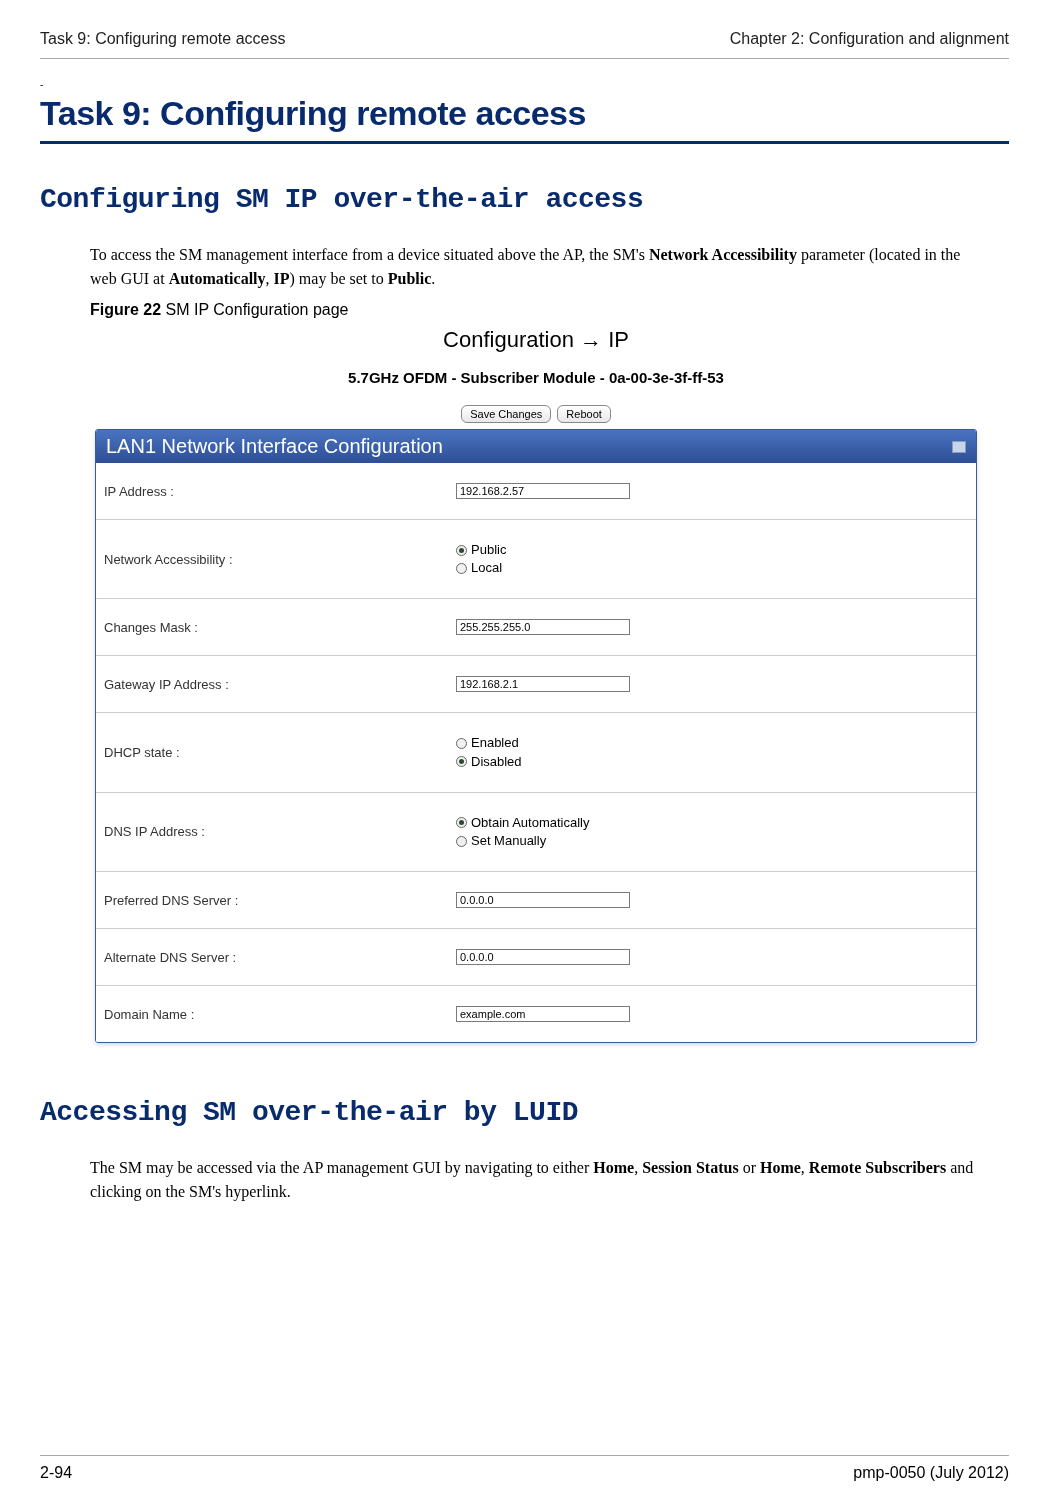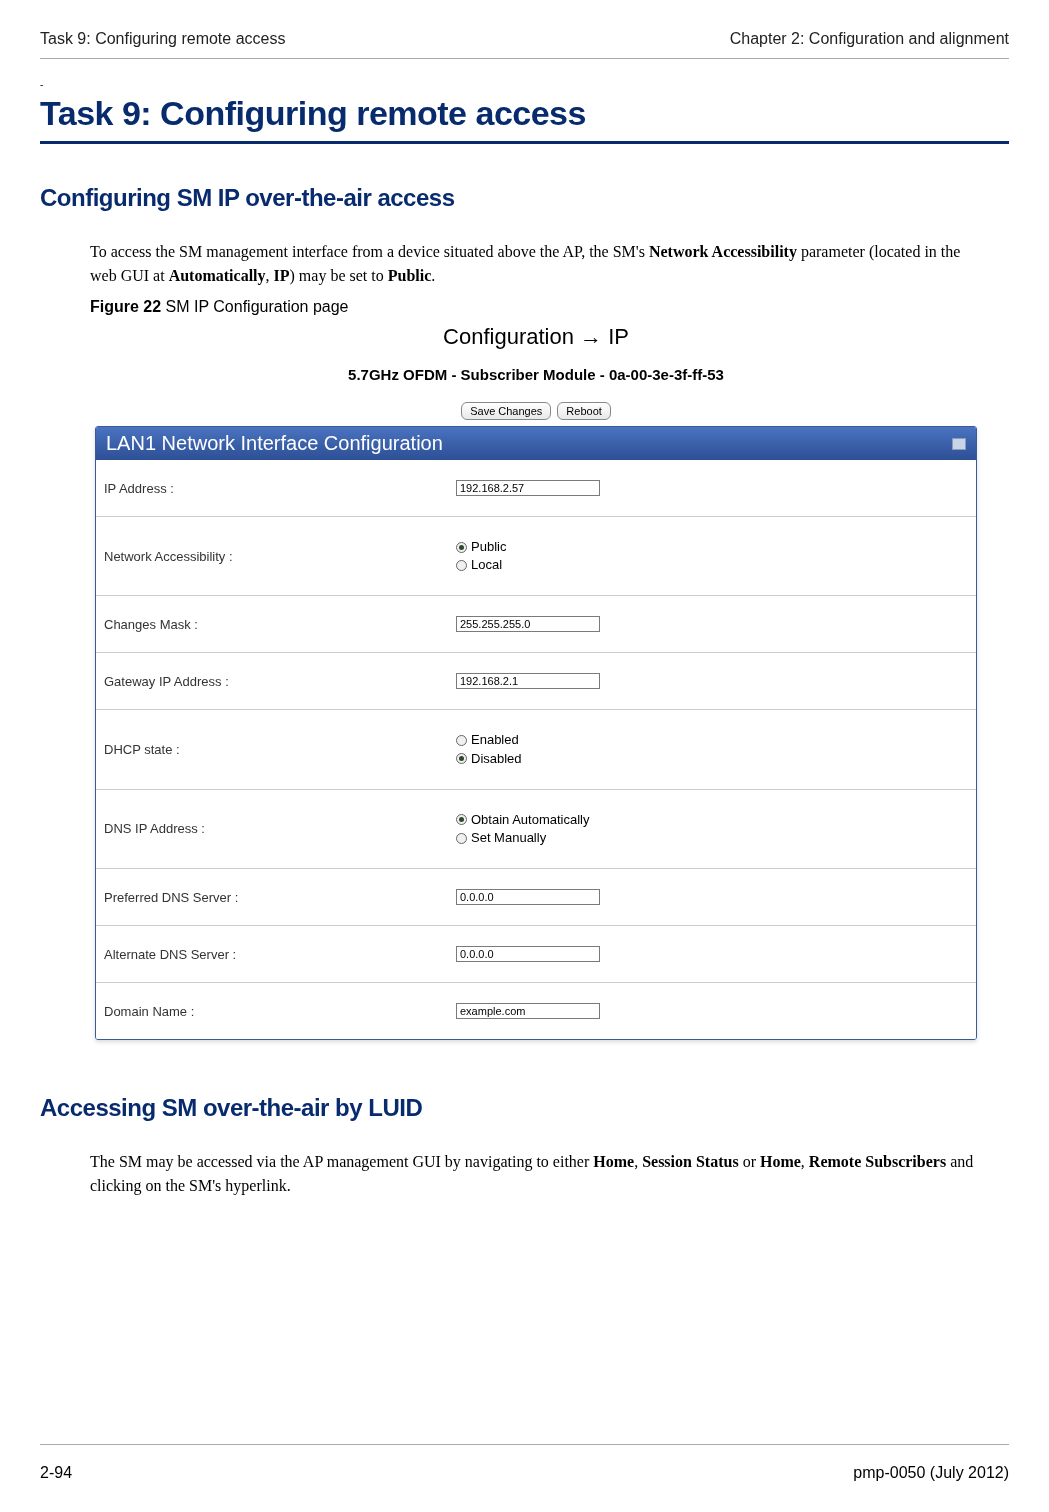--- a/index.html
+++ b/index.html
@@ -34,24 +34,24 @@
       font-family: Arial, Helvetica, sans-serif;
       font-weight: bold;
       color: #082b6e;
       font-size: 34px;
       padding-bottom: 8px;
       border-bottom: 3px solid #082b6e;
       margin-bottom: 40px;
       letter-spacing: -0.5px;
     }
     h2.section-title {
-      font-family: Liberation Sans, sans-serif;
+      font-family: Liberation Mono, monospace;
       font-weight: bold;
       color: #082b6e;
-      font-size: 24px;
+      font-size: 28px;
       margin-bottom: 28px;
       letter-spacing: -0.5px;
     }
     .body-text {
       font-family: Georgia, 'Times New Roman', serif;
       font-size: 16px;
       line-height: 1.5;
       margin-left: 50px;
       margin-right: 20px;
       margin-bottom: 10px;
@@ -139,21 +139,21 @@
     }
     .config-table td:first-child {
       width: 40%;
       color: #333;
     }
     .config-table input[type="text"] {
       font-family: Arial, sans-serif;
       font-size: 11px;
       padding: 1px 3px;
       border: 1px solid #7a7a7a;
-      width: 144px;
+      width: 174px;
       background: #fff;
     }
     .radio-group {
       display: flex;
       flex-direction: column;
       gap: 0;
       padding: 1px 0;
     }
     .radio-item {
       display: flex;
@@ -183,21 +183,21 @@
     .footer {
       position: absolute;
       bottom: 30px;
       left: 40px;
       right: 40px;
       display: flex;
       justify-content: space-between;
       font-family: Verdana, Arial, sans-serif;
       font-size: 16px;
       border-top: 1px solid #aaa;
-      padding-top: 19px;
+      padding-top: 8px;
     }
   </style>
 </head>
 <body>
 
 <div class="header">
   <span>Task 9: Configuring remote access</span>
   <span>Chapter 2:  Configuration and alignment</span>
 </div>
 

